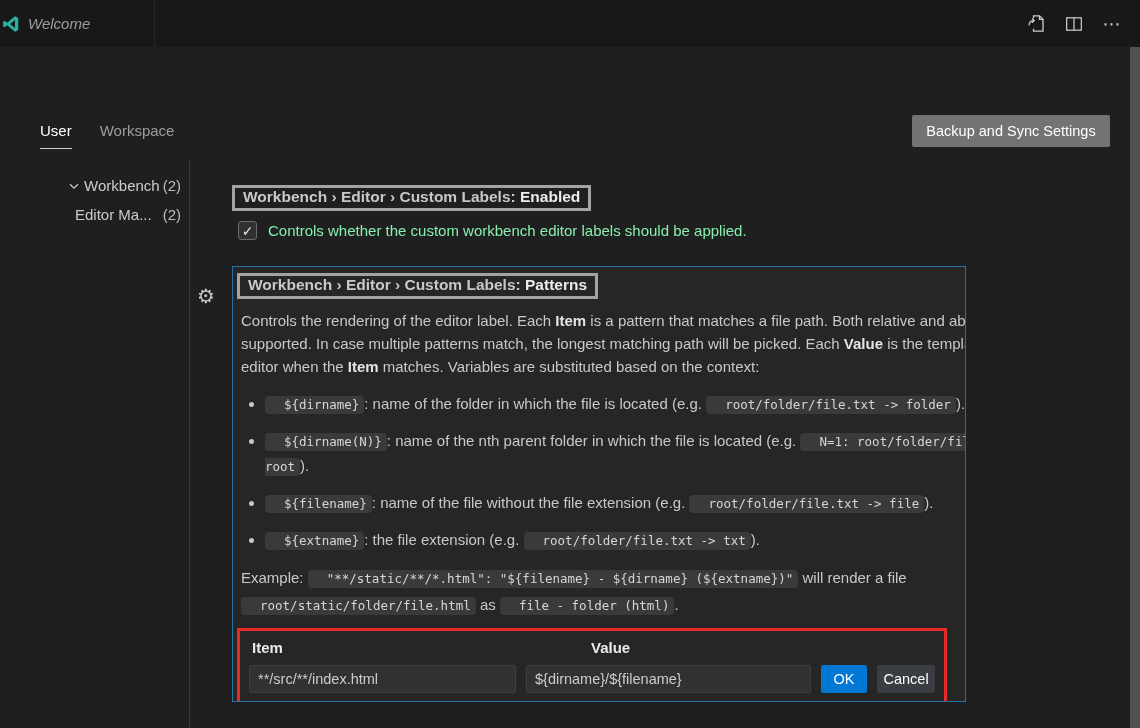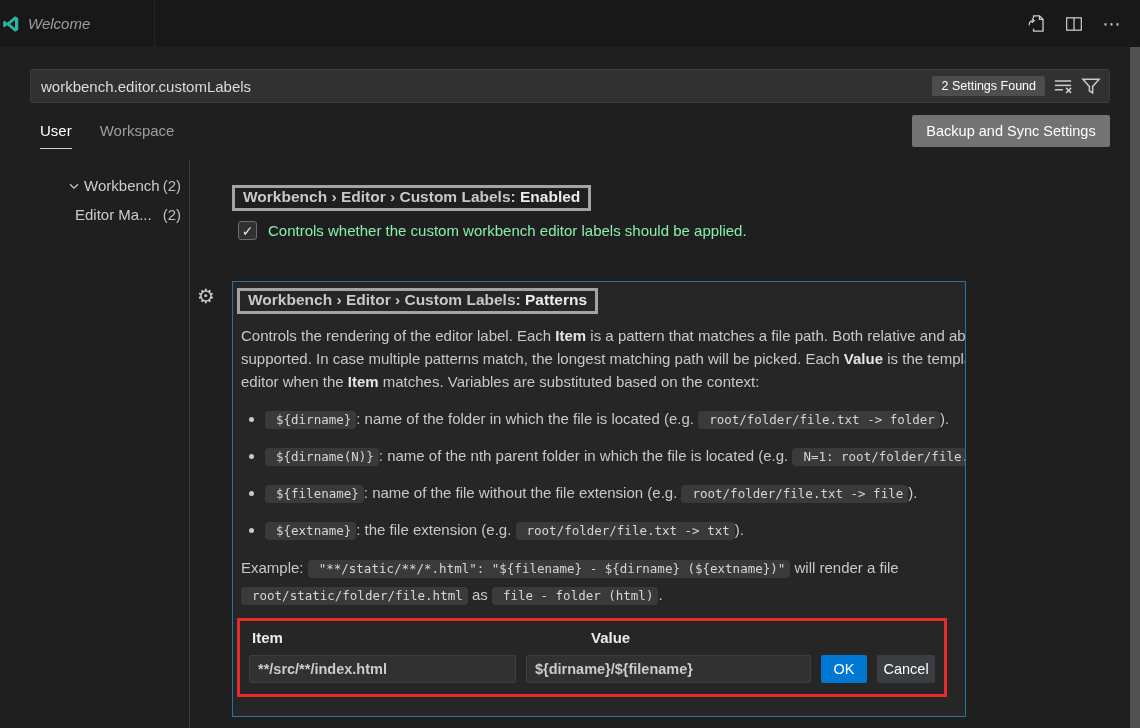--- a/index.html
+++ b/index.html
@@ -49,40 +49,40 @@
   .setting1-title { position:absolute; left:232px; top:185px; }
   .checkbox-row { position:absolute; left:238px; top:221px; display:flex; align-items:flex-start; gap:11px; }
   .checkbox {
     width:19px; height:19px; background:#313131; border:1px solid #6c6c6c; border-radius:3px;
     display:flex; align-items:center; justify-content:center;
     color:#eaeaea; font-size:14px; line-height:1; cursor:pointer;
   }
   .checkbox-label { font-size:15px; color:#86efac; line-height:20px; }
   .gear { position:absolute; left:197px; top:284px; font-size:20px; color:#c8c8c8; cursor:pointer; font-family:"DejaVu Sans", sans-serif; }
   .setting-block {
-    position:absolute; left:232px; top:281px; width:734px; height:436px;
+    position:absolute; left:232px; top:266px; width:734px; height:436px;
     background:#262627; border:1px solid #2472a8; padding:6px 14px 0 4px; overflow:hidden;
   }
   .desc { margin:10px 8px 0 4px; width:858px; font-size:15px; line-height:23px; color:#c8c8c8; }
   .desc b, .bullets b { color:#e4e4e4; }
   .bullets { margin:14px 0 0 4px; padding-left:24px; width:840px; font-size:15px; line-height:24px; color:#c8c8c8; list-style:disc; }
   .bullets li { margin-bottom:12px; }
   .bullets li::marker { color:#c8c8c8; }
   .example { margin:2px 0 0 4px; width:858px; font-size:15px; line-height:26px; color:#c8c8c8; }
   .code {
     font-family:"DejaVu Sans Mono", monospace; font-size:12.5px;
-    background:#3a3a3a; color:#d6d6d6; padding:1px 5px 2px 11px; border-radius:4px;
+    background:#3a3a3a; color:#d6d6d6; padding:1px 5px 2px 19px; border-radius:4px;
   }
   .table-box { margin:9px 4px 0 0; border:3px solid #e62b2b; padding:8px 9px 11px 9px; }
   .table-headers { display:grid; grid-template-columns:339px 1fr; padding-left:3px; margin-bottom:9px; }
   .table-headers .th { font-size:15px; font-weight:bold; color:#eaeaea; }
   .table-row { display:flex; align-items:center; gap:10px; }
   .cell-input {
     height:28px; background:#313131; border:1px solid #3e3e3e; border-radius:2px;
-    color:#cccccc; font-size:14.5px; font-family:inherit; padding:0 8px; outline:none;font-weight:bold;
+    color:#cccccc; font-size:14.5px; font-family:inherit; padding:0 8px; outline:none;
   }
   .cell-input.item { width:328px; }
   .cell-input.value { width:350px; }
   .btn { height:28px; border:none; border-radius:2px; font-size:14.5px; font-family:inherit; color:#ffffff; cursor:pointer; }
   .btn.ok { width:58px; background:#0078d4; }
   .btn.cancel { width:72px; background:#3a3d41; }
   
   .scrollbar { position:absolute; top:47px; right:0; width:10px; bottom:0; background:#515151; }
   svg.ic { display:block; }
 </style>
@@ -112,38 +112,20 @@
       <span class="icon-btn">
         <svg class="ic" width="18" height="18" viewBox="0 0 16 16" fill="none" stroke="#cccccc" stroke-width="1.1">
           <rect x="1.5" y="2.5" width="13" height="11"></rect>
           <line x1="8" y1="2.5" x2="8" y2="13.5"></line>
         </svg>
       </span>
       <span class="icon-btn more-dots">⋯</span>
     </div>
   </div>
 
-  <div class="search-box">
-    <span class="search-value">workbench.editor.customLabels</span>
-    <span class="count-badge">2 Settings Found</span>
-    <span>
-      <svg class="ic" width="20" height="20" viewBox="0 0 16 16" fill="none" stroke="#cccccc" stroke-width="1.2">
-        <line x1="1.5" y1="4" x2="14.5" y2="4"></line>
-        <line x1="1.5" y1="7.5" x2="14.5" y2="7.5"></line>
-        <line x1="1.5" y1="11" x2="8" y2="11"></line>
-        <line x1="10.5" y1="9.5" x2="14.5" y2="13.5"></line>
-        <line x1="14.5" y1="9.5" x2="10.5" y2="13.5"></line>
-      </svg>
-    </span>
-    <span>
-      <svg class="ic" width="20" height="20" viewBox="0 0 16 16" fill="none" stroke="#cccccc" stroke-width="1.2">
-        <path d="M1.5 2.5 h13 l-5.2 6 v5 l-2.6 -1.6 v-3.4 z"></path>
-      </svg>
-    </span>
-  </div>
 
   <div class="scope-tabs">
     <span class="scope-tab active">User</span>
     <span class="scope-tab">Workspace</span>
   </div>
   <button class="sync-btn">Backup and Sync Settings</button>
 
   <div class="toc">
     <div class="toc-item lvl1">
       <span>

